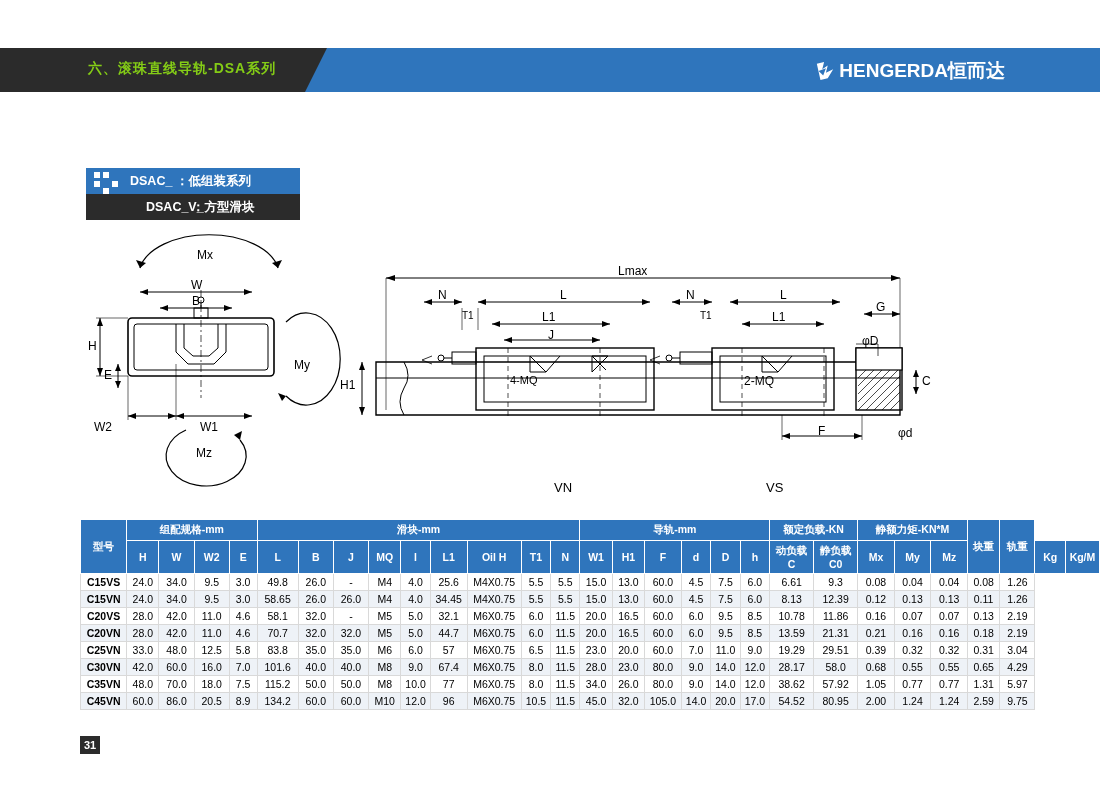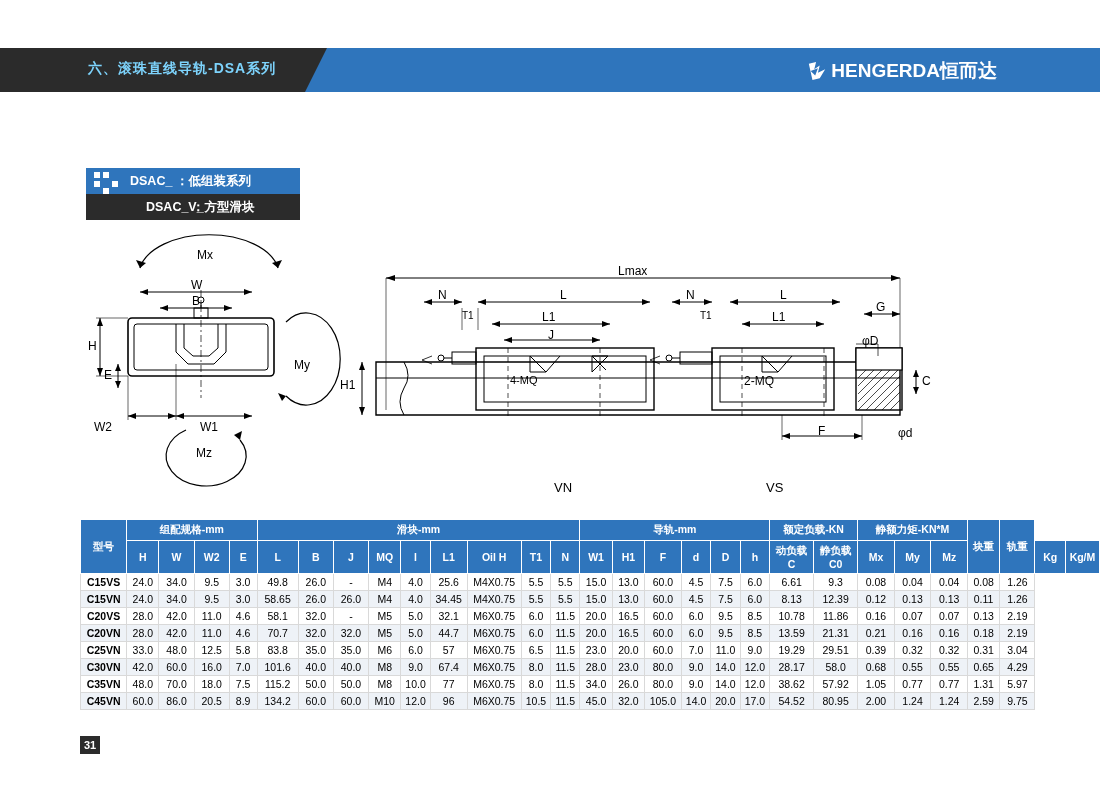--- a/index.html
+++ b/index.html
@@ -5,22 +5,22 @@
   html,body{margin:0;padding:0;}
   body{
     width:1100px;height:802px;background:#ffffff;
     font-family:"Liberation Sans", sans-serif;
     color:#000;position:relative;overflow:hidden;
   }
   
   .header{position:absolute;left:0;top:48px;width:1100px;height:44px;background:#2b2b2b;}
   .header-blue{position:absolute;left:305px;top:0;width:795px;height:44px;background:#2f75bc;
      clip-path:polygon(22px 0,795px 0,795px 44px,0 44px);}
-  .header-title{position:absolute;left:88px;top:12px;font-size:14px;font-weight:bold;color:#7dd3fc;letter-spacing:1px;}
-  .brand{position:absolute;right:103px;top:10px;display:flex;align-items:center;gap:4px;color:#fff;}
+  .header-title{position:absolute;left:88px;top:12px;font-size:14px;font-weight:bold;color:#84cc16;letter-spacing:1px;}
+  .brand{position:absolute;right:95px;top:10px;display:flex;align-items:center;gap:4px;color:#fff;}
   .brand-mark{width:20px;height:22px;position:relative;}
   .brand-text{font-size:19px;font-weight:bold;letter-spacing:0px;}
   
   .legend{position:absolute;left:86px;top:168px;width:214px;}
   .legend-row{height:26px;display:flex;align-items:center;color:#fff;font-size:12.5px;font-weight:bold;}
   .legend-row.r1{background:#2f75bc;}
   .legend-row.r2{background:#2b2b2b;padding-left:16px;}
   .legend-code{width:90px;padding-left:44px;box-sizing:border-box;}
   .legend-desc{}
   .legend-dots{position:absolute;left:0;top:0;width:44px;height:26px;}

